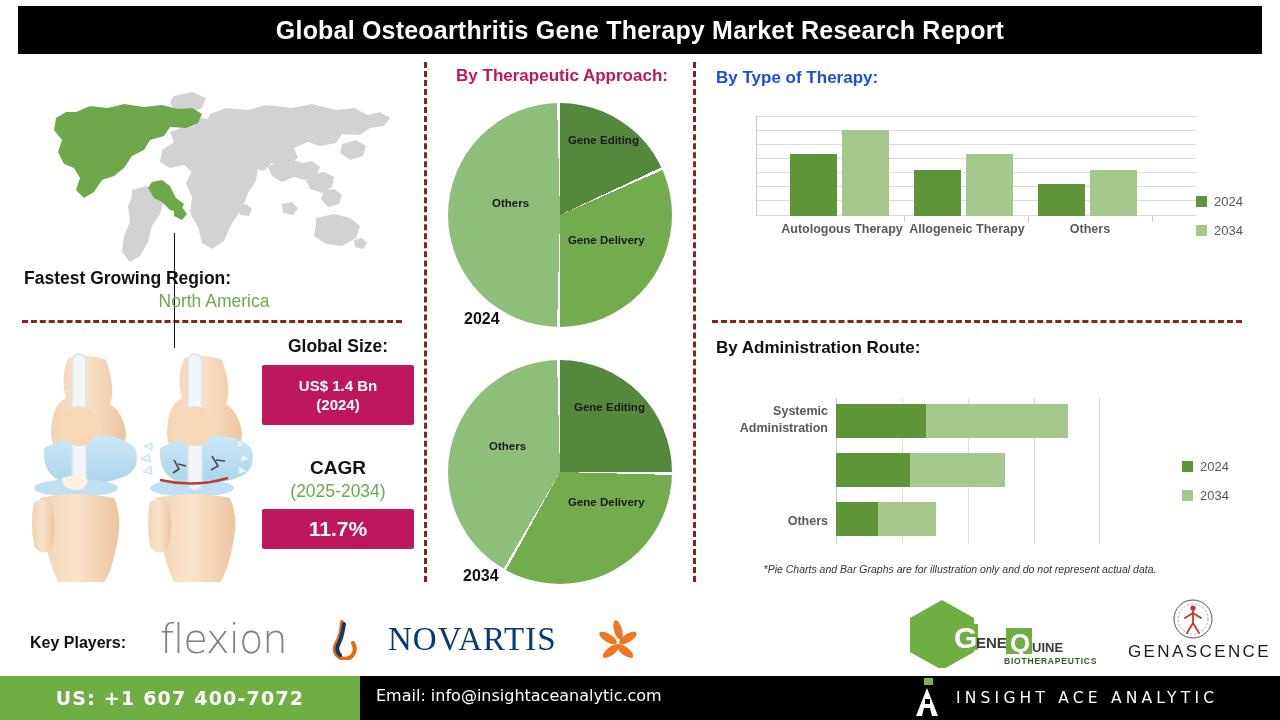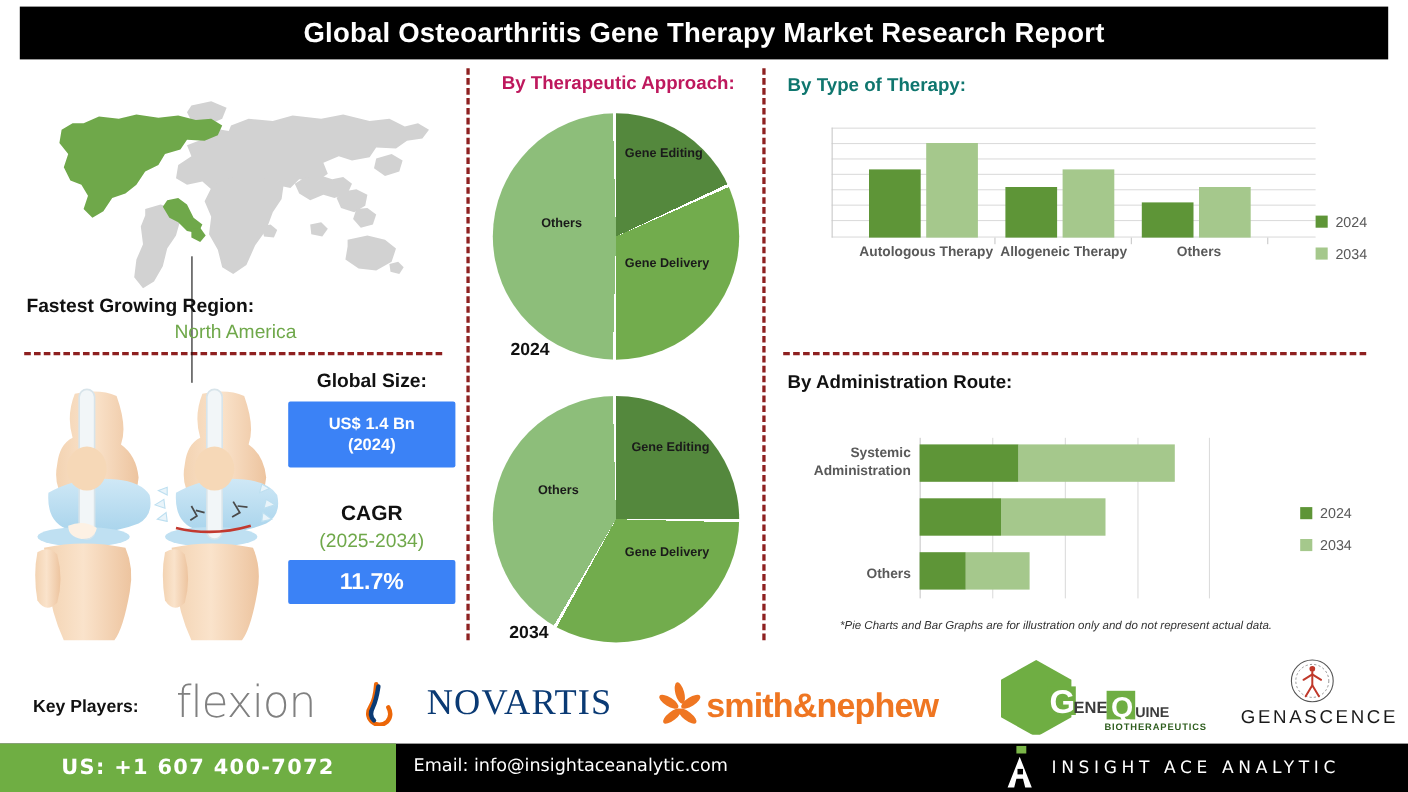--- a/index.html
+++ b/index.html
@@ -37,21 +37,21 @@
   }
   .region-block { position: absolute; left: 24px; top: 268px; width: 376px; text-align: left; }
   .region-label { font-size: 17.5px; font-weight: bold; color: #111; }
   .region-value { font-size: 17.5px; color: #6fa84a; text-align: center; padding-left: 4px; margin-top: 2px;}
 
   .knee-wrap { position: absolute; left: 22px; top: 352px; width: 236px; height: 232px; }
 
   .ms-block { position: absolute; left: 262px; top: 336px; width: 152px; }
   .ms-title { font-size: 17.5px; font-weight: bold; color: #111; text-align: center; }
   .green-box {
-    background: #3b82f6; color: #fff; font-weight: bold; text-align: center;
+    background: #be185d; color: #fff; font-weight: bold; text-align: center;
     border-radius: 2px;
   }
   .ms-box { margin-top: 8px; padding: 11px 6px; font-size: 15px; line-height: 1.28; }
   .cagr-title { margin-top: 32px; font-size: 19px; font-weight: bold; color: #111; text-align: center; }
   .cagr-range { font-size: 17.5px; color: #6fa84a; text-align: center; margin-top: 2px; }
   .cagr-box { margin-top: 7px; padding: 8px 6px; font-size: 21px; }
 
   
   .mid-title {
     position: absolute; left: 434px; top: 66px; width: 256px;
@@ -62,21 +62,21 @@
     position: absolute; font-size: 16px; font-weight: bold; color: #111;
   }
   .slice-label {
     position: absolute; font-size: 11.5px; font-weight: bold; color: #1a1a1a;
     white-space: nowrap;
   }
 
   
   .rt-title {
     position: absolute; left: 716px; top: 68px;
-    font-size: 17px; font-weight: bold; color: #0f766e;
+    font-size: 17px; font-weight: bold; color: #1d4ed8;
   }
   .vbar-chart { position: absolute; left: 756px; top: 116px; width: 440px; height: 100px; }
   .gridline { position: absolute; left: 0; width: 100%; height: 1px; background: #dcdcdc; }
   .vaxis { position: absolute; left: 0; top: 0; width: 1px; height: 100%; background: #c9c9c9; }
   .vcat-group { position: absolute; bottom: 0; height: 100%; }
   .vbar { position: absolute; bottom: 0; }
   .vtick { position: absolute; bottom: -6px; width: 1px; height: 6px; background: #c9c9c9; }
   .vcat-label {
     position: absolute; top: 106px; font-size: 12.5px; color: #595959;
     text-align: center; font-weight: bold; white-space: nowrap;
@@ -398,21 +398,20 @@
   <div class="logo" style="left:596px; top:620px;">
     <svg width="44" height="44" viewBox="0 0 44 44">
       <g fill="#ef7622">
         <ellipse cx="22" cy="10" rx="4" ry="10" transform="rotate(-15 22 10)"></ellipse>
         <ellipse cx="32" cy="18" rx="4" ry="10" transform="rotate(58 32 18)"></ellipse>
         <ellipse cx="29" cy="31" rx="4" ry="10" transform="rotate(128 29 31)"></ellipse>
         <ellipse cx="15" cy="31" rx="4" ry="10" transform="rotate(-128 15 31)"></ellipse>
         <ellipse cx="12" cy="18" rx="4" ry="10" transform="rotate(-58 12 18)"></ellipse>
       </g>
     </svg>
-    <span class="sn-text" style="margin-left:2px;">smith&amp;nephew</span>
   </div>
 
   <div class="logo" style="left:900px; top:598px; width:200px; height:70px; display:block;">
     <svg width="200" height="70" viewBox="0 0 200 70">
       <polygon points="42,2 74,20 74,54 42,72 10,54 10,20" fill="#6fae43"></polygon>
       <rect x="52" y="26" width="26" height="26" fill="#6fae43"></rect>
       <text x="54" y="50" font-family="Liberation Sans, sans-serif" font-size="30" font-weight="bold" fill="#ffffff">G</text>
       <text x="76" y="50" font-family="Liberation Sans, sans-serif" font-size="15" font-weight="bold" fill="#3b3b3b">ENE</text>
       <rect x="106" y="30" width="26" height="26" fill="#6fae43"></rect>
       <text x="110" y="54" font-family="Liberation Sans, sans-serif" font-size="26" font-weight="bold" fill="#ffffff">Q</text>

